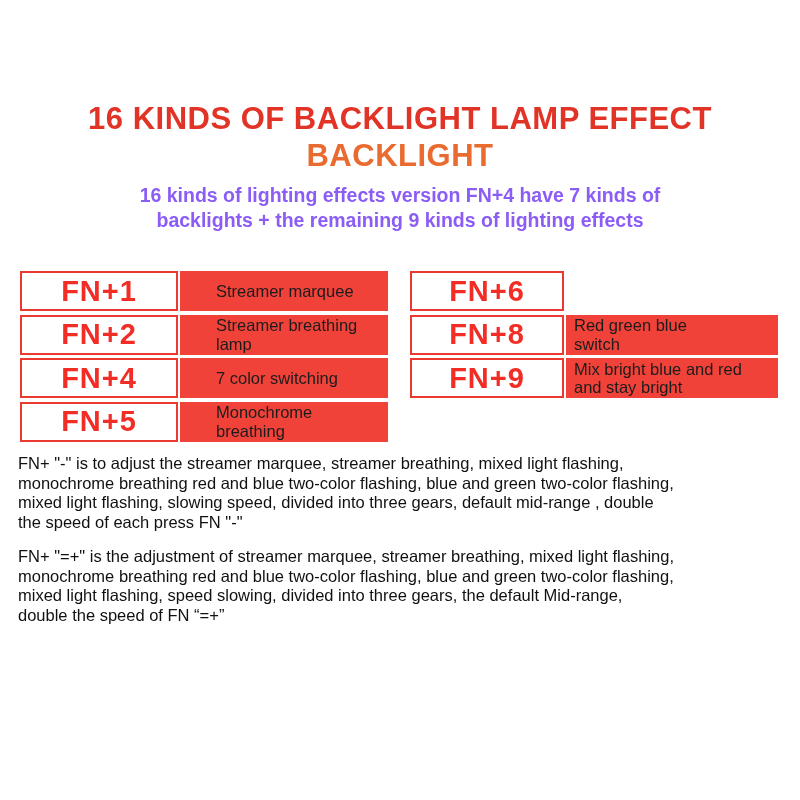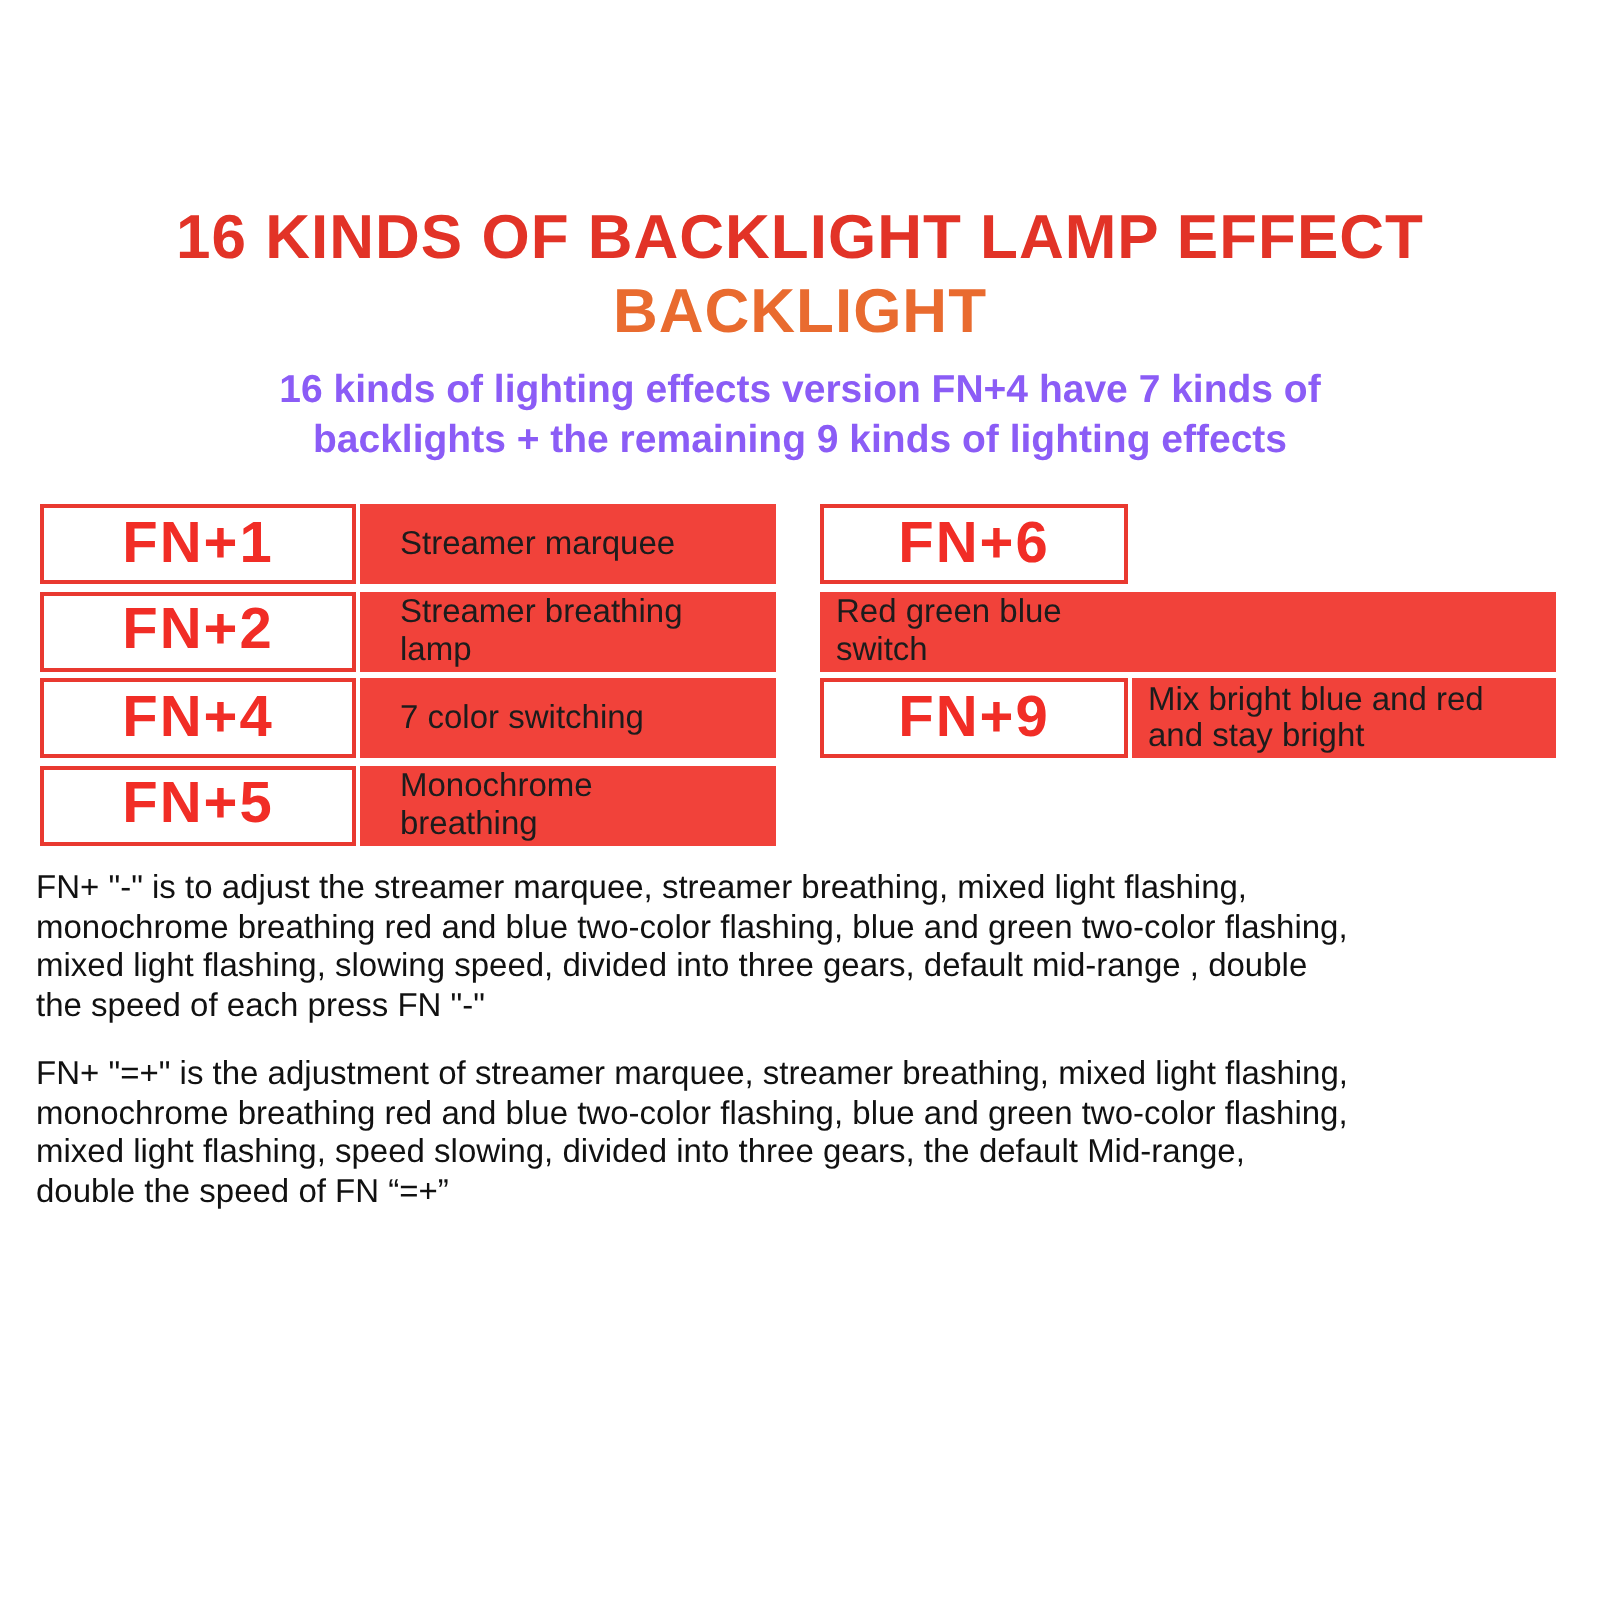--- a/index.html
+++ b/index.html
@@ -27,21 +27,21 @@
     line-height: 24.5px;
     color: #8b5cf6;
     white-space: pre-line;
     font-weight: bold;
   }
 
   
   .tables {
     display: flex;
     gap: 22px;
-    margin: 20px 22px 0 20px;
+    margin: 39px 22px 0 20px;
   }
   .col { flex: 1; }
   .fx-row {
     display: flex;
     height: 40px;
     margin-bottom: 3.5px;
   }
   .key-cell {
     width: 158px;
     box-sizing: border-box;
@@ -59,21 +59,21 @@
   }
   .col-right .key-cell { width: 154px; }
   .desc-cell {
     flex: 1;
     background: #f1423a;
     color: #1c1c1c;
     display: flex;
     align-items: center;
     font-size: 16.5px;
     line-height: 18.5px;
-    padding-left: 20px;
+    padding-left: 36px;
     padding-right: 4px;
     white-space: pre-line;
   }
   .col-right .desc-cell { padding-left: 8px; }
 
   
   .notes { margin: 9px 18px 0 18px; }
   .note {
     font-size: 16.5px;
     line-height: 19.5px;
@@ -115,20 +115,21 @@
         <div class="desc-cell">Monochrome
 breathing</div>
       </div>
     </div>
 
     <div class="col col-right">
       <div class="fx-row">
         <div class="key-cell">FN+6</div>
       </div>
       <div class="fx-row">
+        <div class="key-cell">FN+8</div>
         <div class="desc-cell">Red green blue
 switch</div>
       </div>
       <div class="fx-row">
         <div class="key-cell">FN+9</div>
         <div class="desc-cell">Mix bright blue and red
 and stay bright</div>
       </div>
     </div>
 

